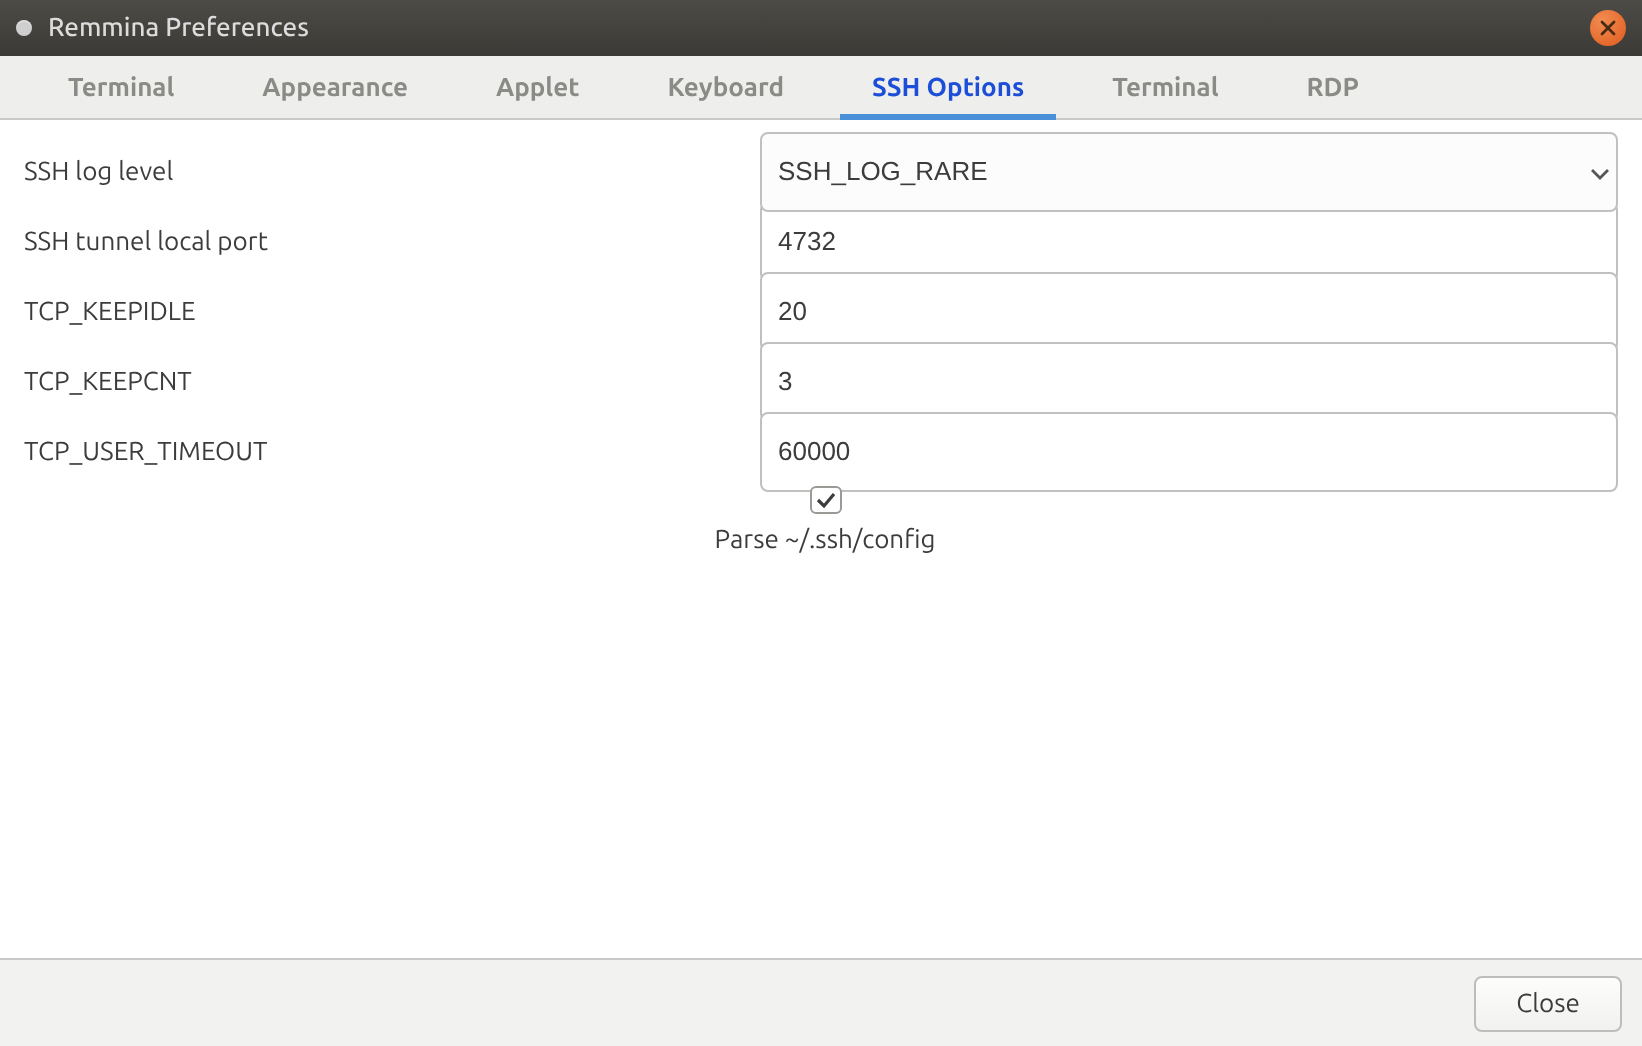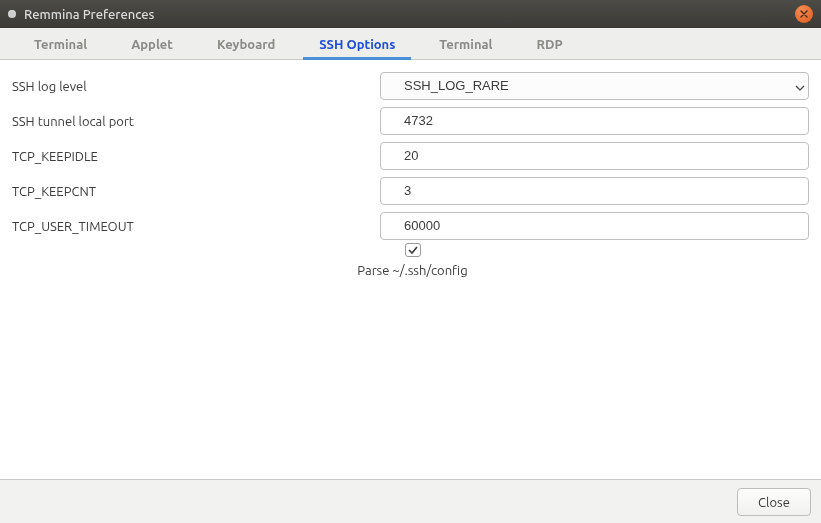--- a/index.html
+++ b/index.html
@@ -10,21 +10,21 @@
   .titlebar .close { width: 18px; height: 18px; border-radius: 50%; background: radial-gradient(circle at 35% 30%, #f28c52, #e05a1c); display: flex; align-items: center; justify-content: center; cursor: pointer; }
   .titlebar .close svg { width: 8px; height: 8px; }
   .tabs { display: flex; height: 32px; border-bottom: 1px solid #c9c9c7; background: #eeeeec; padding: 0 12px; }
   .tab { flex: none; padding: 0 22px; display: flex; align-items: center; color: #8a8a86; font-size: 13px; font-weight: 600; cursor: pointer; position: relative; }
   .tab.active { color: #1d4ed8; }
   .tab.active::after { content: ""; position: absolute; left: 6px; right: 6px; bottom: -1px; height: 3px; background: #4a90d9; }
   .content { padding: 8px 8px 0 8px; height: calc(100% - 28px - 32px - 44px); background: #fff; }
   .row { display: flex; align-items: center; height: 35px; gap: 32px; }
   .row .label { width: 340px; padding-left: 4px; color: #3c3c3c; }
   .row .control { flex: 1; padding-right: 4px; }
-  select.combo, input.entry { width: 100%; height: 28px; border: 1px solid #c0c0be; border-radius: 4px; background: #fff; padding: 0 23px; font-size: 13px; color: #3c3c3c; }
+  select.combo, input.entry { width: 100%; height: 40px; border: 1px solid #c0c0be; border-radius: 4px; background: #fff; padding: 0 8px; font-size: 13px; color: #3c3c3c; }
   select.combo { appearance: none; -webkit-appearance: none; background-image: none; padding-right: 28px; background-color: #fcfcfc; }
   .combo-wrap { position: relative; }
   .combo-wrap .chev { position: absolute; right: 8px; top: 50%; transform: translateY(-50%); pointer-events: none; color: #555; }
   .check-row { display: flex; align-items: center; height: 34px; padding-left: 4px; gap: 6px; flex-direction: column; }
   .check { width: 16px; height: 16px; border: 1px solid #9a9a96; border-radius: 3px; background: #fff; display: flex; align-items: center; justify-content: center; cursor: pointer; }
   .check svg { width: 12px; height: 12px; }
   .footer { height: 44px; border-top: 1px solid #c9c9c7; display: flex; align-items: center; justify-content: flex-end; padding: 16px 10px; background: #f2f2f0; }
   .btn { min-width: 74px; height: 28px; border: 1px solid #bdbdbb; border-radius: 4px; background: linear-gradient(#fdfdfc, #f1f1ef); display: flex; align-items: center; justify-content: center; font-size: 13px; color: #3c3c3c; cursor: pointer; padding: 0 12px; }
 </style>
 </head>
@@ -36,20 +36,23 @@
   <span class="close">
     <svg viewBox="0 0 8 8">
         <path d="M1 1 L7 7 M7 1 L1 7" stroke="#4a2a12" stroke-width="1.4" stroke-linecap="round"></path>
       </svg>
   </span>
 </div>
 
 <div class="tabs">
   <div class="tab">
       <span>Terminal</span>
+    </div>
+  <div class="tab">
+      <span>Appearance</span>
     </div>
   <div class="tab">
       <span>Applet</span>
     </div>
   <div class="tab">
       <span>Keyboard</span>
     </div>
   <div class="tab active">
       <span>SSH Options</span>
     </div>

